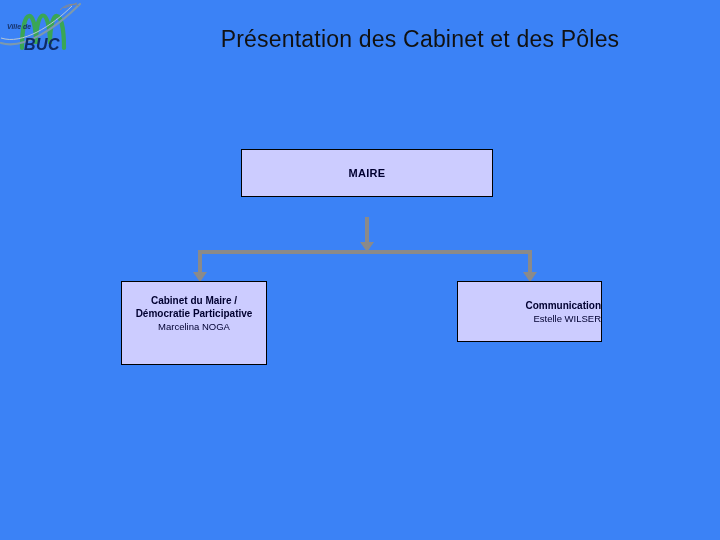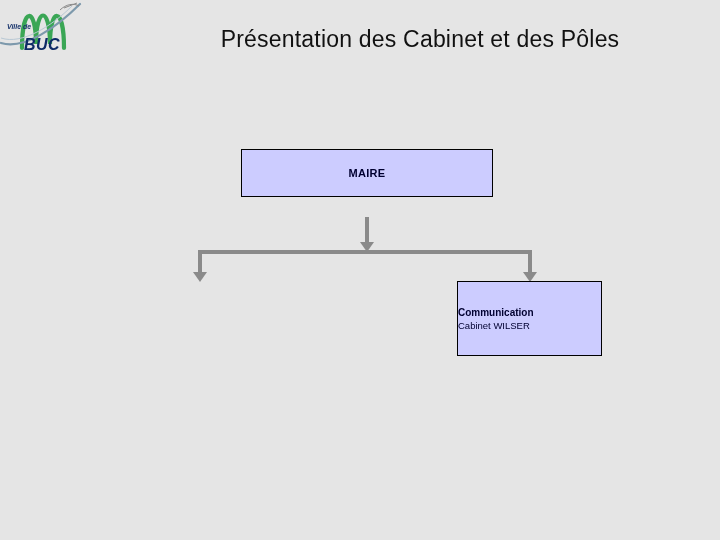--- a/index.html
+++ b/index.html
@@ -1,21 +1,21 @@
 <!DOCTYPE html>
 <html><head>
 <meta charset="utf-8">
 <style>
   html, body { margin:0; padding:0; }
   body {
     width:720px; height:540px; background:#ffffff;
     font-family:"Liberation Sans", sans-serif;
     -webkit-font-smoothing:antialiased;
   }
-  .slide { position:relative; width:720px; height:540px; background:#e5e5e5; overflow:hidden; }
+  .slide { position:relative; width:720px; height:540px; background:#3b82f6; overflow:hidden; }
 
   .logo { position:absolute; left:0; top:0; width:86px; height:58px; }
 
   .title {
     position:absolute; left:150px; top:26px; width:540px; margin:0;
     text-align:center; font-size:23px; font-weight:normal; color:#111111;
     letter-spacing:0.2px; white-space:nowrap;
   }
 
   .box {
@@ -23,22 +23,22 @@
     box-sizing:border-box; text-align:center; color:#000030;
   }
   .box-maire {
     left:241px; top:149px; width:252px; height:48px;
     display:flex; align-items:center; justify-content:center;
   }
   .maire-label { font-size:11px; font-weight:bold; letter-spacing:0.3px; }
 
   .box-cabinet { left:121px; top:281px; width:146px; height:84px; padding-top:12px; }
   .box-comm {
-    left:457px; top:281px; width:145px; height:75px;
-    display:flex; flex-direction:column; align-items:flex-start; justify-content:center;
+    left:457px; top:281px; width:145px; height:61px;
+    display:flex; flex-direction:column; align-items:flex-end; justify-content:center;
   }
   .box-title { display:block; font-size:10px; font-weight:bold; line-height:13px; }
   .box-person { display:block; font-size:9.5px; font-weight:normal; line-height:13px; }
 
   .conn { position:absolute; background:#8a8a8a; }
   .conn-v-center { left:365px; top:217px; width:4px; height:26px; }
   .conn-h       { left:198px; top:250px; width:334px; height:4px; }
   .conn-v-left  { left:198px; top:250px; width:4px;  height:23px; }
   .conn-v-right { left:528px; top:250px; width:4px;  height:23px; }
 
@@ -72,19 +72,24 @@
   </div>
 
   <div class="conn conn-v-center"></div>
   <div class="arrow-down arrow-center"></div>
   <div class="conn conn-h"></div>
   <div class="conn conn-v-left"></div>
   <div class="arrow-down arrow-left"></div>
   <div class="conn conn-v-right"></div>
   <div class="arrow-down arrow-right"></div>
 
+  <div class="box box-cabinet">
+    <span class="box-title">Cabinet du Maire /</span>
+    <span class="box-title">Démocratie Participative</span>
+    <span class="box-person">Marcelina NOGA</span>
+  </div>
 
   <div class="box box-comm">
     <span class="box-title">Communication</span>
-    <span class="box-person">Cabinet WILSER</span>
+    <span class="box-person">Estelle WILSER</span>
   </div>
 
 </div>
 
 </body></html>

